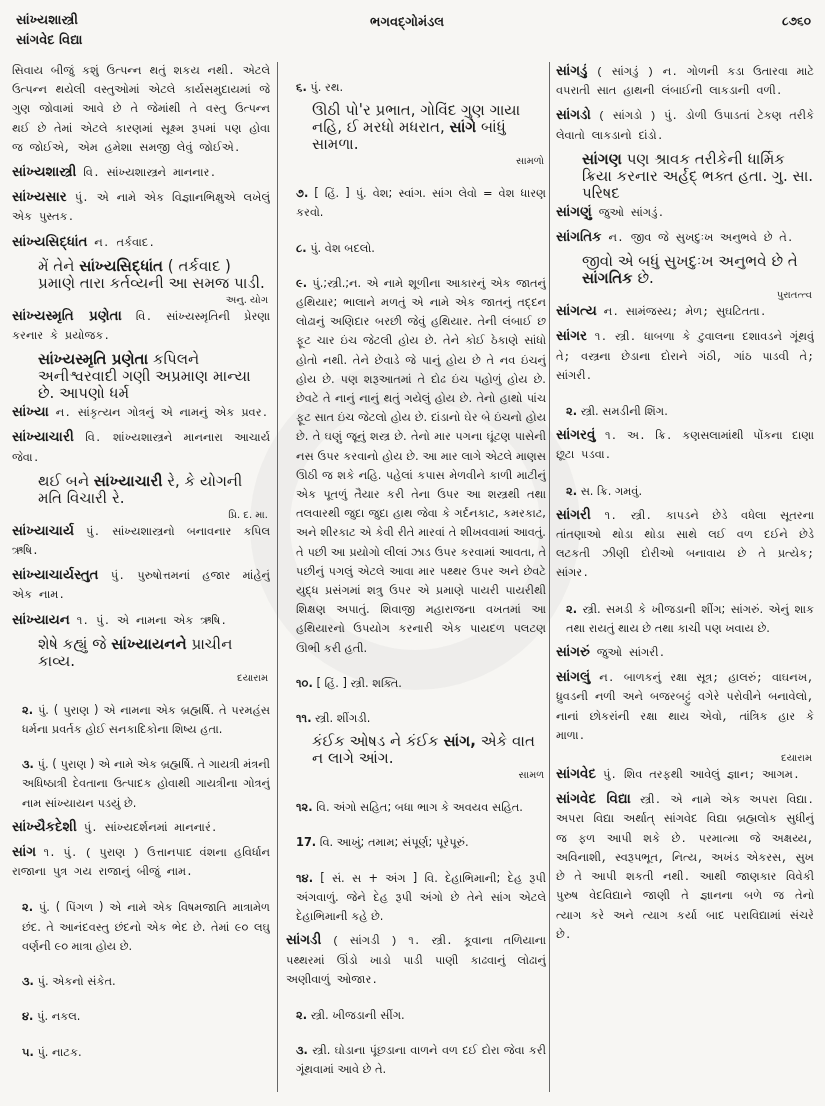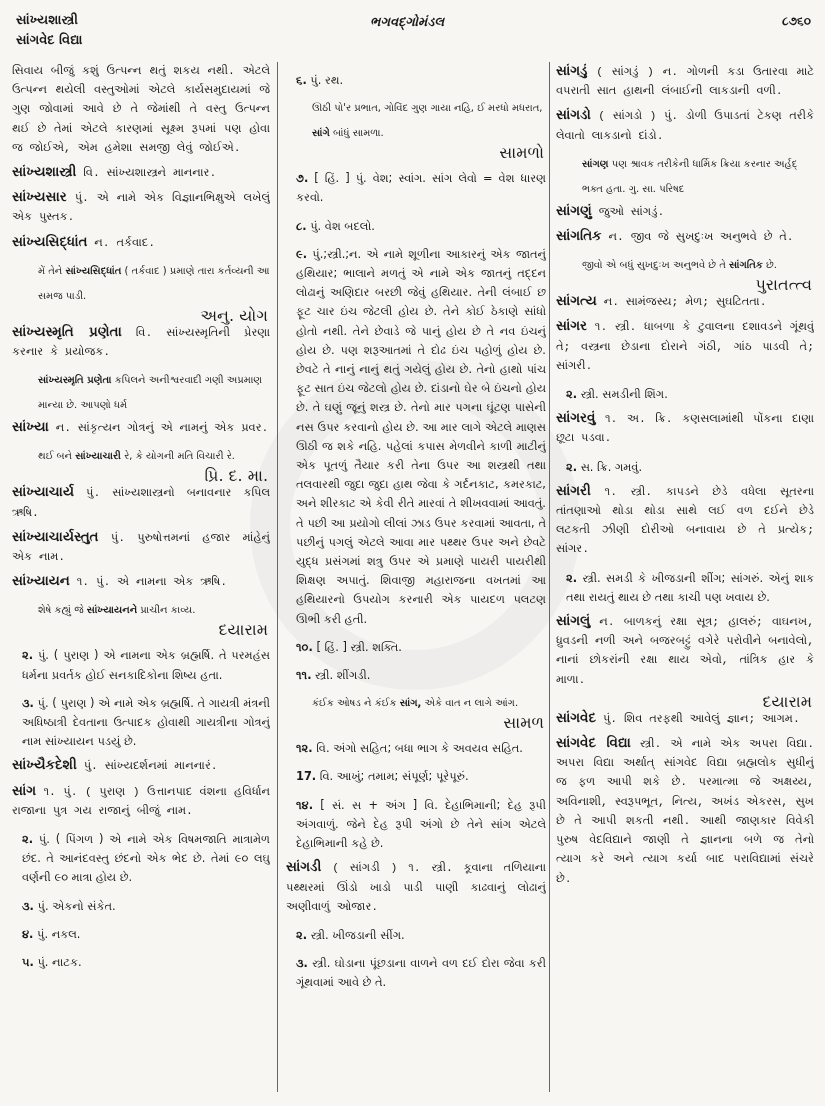--- a/index.html
+++ b/index.html
@@ -9,34 +9,34 @@
     font-family: "DejaVu Sans", sans-serif;
     position: relative;
   }
   .watermark {
     position: absolute; left: 250px; top: 360px; width: 330px; height: 330px;
     border-radius: 50%; border: 40px solid rgba(200,200,200,0.18);
     box-sizing: border-box; pointer-events: none;
   }
   .header { position: absolute; top: 6px; left: 0; width: 825px; height: 50px; }
   .hdr-left { position: absolute; left: 16px; top: 4px; font-weight: bold; font-size: 13px; line-height: 20px; }
-  .hdr-center { position: absolute; left: 370px; top: 8px; font-weight: bold; font-size: 13px; font-style: italic; }
+  .hdr-center { position: absolute; left: 370px; top: 8px; font-weight: bold; font-size: 13px; }
   .hdr-right { position: absolute; right: 14px; top: 8px; font-weight: bold; font-size: 12px; }
   .cols { position: absolute; top: 62px; left: 0; width: 825px; height: 1040px; }
   .col { position: absolute; top: 0; height: 1040px; font-size: 11.4px; line-height: 19.2px; overflow: hidden; }
   .c1 { left: 12px; width: 258px; }
   .c2 { left: 286px; width: 260px; }
   .c3 { left: 556px; width: 258px; }
   .rule { position: absolute; top: 62px; width: 1px; height: 1030px; background: #666; }
   .r1 { left: 277px; } .r2 { left: 549px; }
   .entry { margin: 0 0 5px 0; text-align: justify; font-family: Liberation Mono, monospace; }
   .entry .hw { font-weight: bold; font-size: 13.5px; }
-  .quote { padding-left: 26px; font-size: 10px; line-height: 25px; margin: 1px 0; }
-  .src { text-align: right; font-size: 16px; line-height: 14px; padding-right: 2px; }
-  .sense { padding-left: 10px; margin: 9px 0 5px 0; text-align: justify; }
+  .quote { padding-left: 26px; font-size: 15px; line-height: 17px; margin: 1px 0; }
+  .src { text-align: right; font-size: 10px; line-height: 14px; padding-right: 2px; }
+  .sense { padding-left: 10px; margin: 16px 0 5px 0; text-align: justify; }
   .num { font-weight: bold; }
   b.em { font-weight: bold; }
 </style>
 </head>
 <body>
 
 <div class="watermark"></div>
 
 <div class="header">
   <div class="hdr-left">
@@ -54,20 +54,21 @@
   <div class="col c1" id="col1">
       <div class="entry">સિવાય બીજું કશું ઉત્પન્ન થતું શકય નથી. એટલે ઉત્પન્ન થયેલી વસ્તુઓમાં એટલે કાર્યસમુદાયમાં જે ગુણ જોવામાં આવે છે તે જેમાંથી તે વસ્તુ ઉત્પન્ન થઈ છે તેમાં એટલે કારણમાં સૂક્ષ્મ રૂપમાં પણ હોવા જ જોઈએ, એમ હમેશા સમજી લેવું જોઈએ.</div>
       <div class="entry"><span class="hw">સાંખ્યશાસ્ત્રી</span><span> વિ. સાંખ્યશાસ્ત્રને માનનાર.</span></div>
       <div class="entry"><span class="hw">સાંખ્યસાર</span><span> પું. એ નામે એક વિજ્ઞાનભિક્ષુએ લખેલું એક પુસ્તક.</span></div>
       <div class="entry"><span class="hw">સાંખ્યસિદ્ધાંત</span><span> ન. તર્કવાદ.</span></div>
       <div class="quote"><span>મેં તેને </span><b class="em">સાંખ્યસિદ્ધાંત</b><span> ( તર્કવાદ ) પ્રમાણે તારા કર્તવ્યની આ સમજ પાડી.</span></div>
       <div class="src">અનુ. યોગ</div>
       <div class="entry"><span class="hw">સાંખ્યસ્મૃતિ પ્રણેતા</span><span> વિ. સાંખ્યસ્મૃતિની પ્રેરણા કરનાર કે પ્રયોજક.</span></div>
       <div class="quote"><span></span><b class="em">સાંખ્યસ્મૃતિ પ્રણેતા</b><span> કપિલને અનીશ્વરવાદી ગણી અપ્રમાણ માન્યા છે.    આપણો ધર્મ</span></div>
       <div class="entry"><span class="hw">સાંખ્યા</span><span> ન. સાંકૃત્યન ગોત્રનું એ નામનું એક પ્રવર.</span></div>
+      <div class="entry"><span class="hw">સાંખ્યાચારી</span><span> વિ. શાંખ્યશાસ્ત્રને માનનારા આચાર્ય જેવા.</span></div>
       <div class="quote"><span>થઈ બને </span><b class="em">સાંખ્યાચારી</b><span> રે, કે યોગની મતિ વિચારી રે.</span></div>
       <div class="src">પ્રિ. દ. મા.</div>
       <div class="entry"><span class="hw">સાંખ્યાચાર્ય</span><span> પું. સાંખ્યશાસ્ત્રનો બનાવનાર કપિલ ઋષિ.</span></div>
       <div class="entry"><span class="hw">સાંખ્યાચાર્યસ્તુત</span><span> પું. પુરુષોત્તમનાં હજાર માંહેનું એક નામ.</span></div>
       <div class="entry"><span class="hw">સાંખ્યાયન</span><span> ૧. પું. એ નામના એક ઋષિ.</span></div>
       <div class="quote"><span>શેષે કહ્યું જે </span><b class="em">સાંખ્યાયનને</b><span> પ્રાચીન કાવ્ય.</span></div>
       <div class="src">દયારામ</div>
       <div class="sense"><span class="num">૨.</span><span> પું. ( પુરાણ ) એ નામના એક બ્રહ્મર્ષિ. તે પરમહંસ ધર્મના પ્રવર્તક હોઈ સનકાદિકોના શિષ્ય હતા.</span></div>
       <div class="sense"><span class="num">૩.</span><span> પું. ( પુરાણ ) એ નામે એક બ્રહ્મર્ષિ. તે ગાયત્રી મંત્રની અધિષ્ઠાત્રી દેવતાના ઉત્પાદક હોવાથી ગાયત્રીના ગોત્રનું નામ સાંખ્યાયન પડયું છે.</span></div>
       <div class="entry"><span class="hw">સાંખ્યૈકદેશી</span><span> પું. સાંખ્યદર્શનમાં માનનારં.</span></div>
@@ -103,18 +104,19 @@
       <div class="entry"><span class="hw">સાંગતિક</span><span> ન. જીવ જે સુખદુઃખ અનુભવે છે તે.</span></div>
       <div class="quote"><span>જીવો એ બધું સુખદુઃખ અનુભવે છે તે </span><b class="em">સાંગતિક</b><span> છે.</span></div>
       <div class="src">પુરાતત્ત્વ</div>
       <div class="entry"><span class="hw">સાંગત્ય</span><span> ન. સામંજસ્ય; મેળ; સુઘટિતતા.</span></div>
       <div class="entry"><span class="hw">સાંગર</span><span> ૧. સ્ત્રી. ધાબળા કે ટુવાલના દશાવડને ગૂંથવું તે; વસ્ત્રના છેડાના દોરાને ગંઠી, ગાંઠ પાડવી તે; સાંગરી.</span></div>
       <div class="sense"><span class="num">૨.</span><span> સ્ત્રી. સમડીની શિંગ.</span></div>
       <div class="entry"><span class="hw">સાંગરવું</span><span> ૧. અ. ક્રિ. કણસલામાંથી પોંકના દાણા છૂટા પડવા.</span></div>
       <div class="sense"><span class="num">૨.</span><span> સ. ક્રિ. ગમવું.</span></div>
       <div class="entry"><span class="hw">સાંગરી</span><span> ૧. સ્ત્રી. કાપડને છેડે વધેલા સૂતરના તાંતણાઓ થોડા થોડા સાથે લઈ વળ દઈને છેડે લટકતી ઝીણી દોરીઓ બનાવાય છે તે પ્રત્યેક; સાંગર.</span></div>
       <div class="sense"><span class="num">૨.</span><span> સ્ત્રી. સમડી કે ખીજડાની શીંગ; સાંગરું. એનું શાક તથા રાયતું થાય છે તથા કાચી પણ ખવાય છે.</span></div>
+      <div class="entry"><span class="hw">સાંગરું</span><span> જુઓ સાંગરી.</span></div>
       <div class="entry"><span class="hw">સાંગલું</span><span> ન. બાળકનું રક્ષા સૂત્ર; હાલરું; વાઘનખ, ધ્રુવડની નળી અને બજરબટ્ટું વગેરે પરોવીને બનાવેલો, નાનાં છોકરાંની રક્ષા થાય એવો, તાંત્રિક હાર કે માળા.</span></div>
       <div class="src">દયારામ</div>
       <div class="entry"><span class="hw">સાંગવેદ</span><span> પું. શિવ તરફથી આવેલું જ્ઞાન; આગમ.</span></div>
       <div class="entry"><span class="hw">સાંગવેદ વિદ્યા</span><span> સ્ત્રી. એ નામે એક અપરા વિદ્યા. અપરા વિદ્યા અર્થાત્ સાંગવેદ વિદ્યા બ્રહ્મલોક સુધીનું જ ફળ આપી શકે છે. પરમાત્મા જે અક્ષય્ય, અવિનાશી, સ્વરૂપભૂત, નિત્ય, અખંડ એકરસ, સુખ છે તે આપી શકતી નથી. આથી જાણકાર વિવેકી પુરુષ વેદવિદ્યાને જાણી તે જ્ઞાનના બળે જ તેનો ત્યાગ કરે અને ત્યાગ કર્યા બાદ પરાવિદ્યામાં સંચરે છે.</span></div>
     </div>
 </div>
 
 </body></html>

